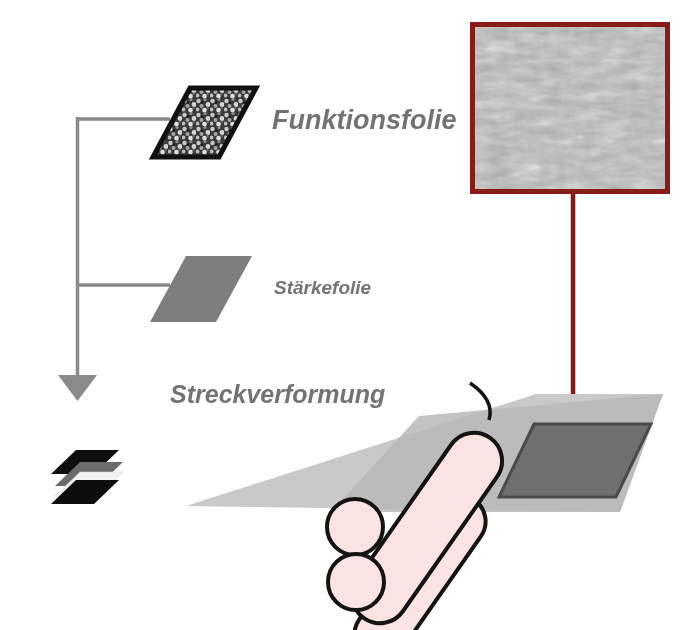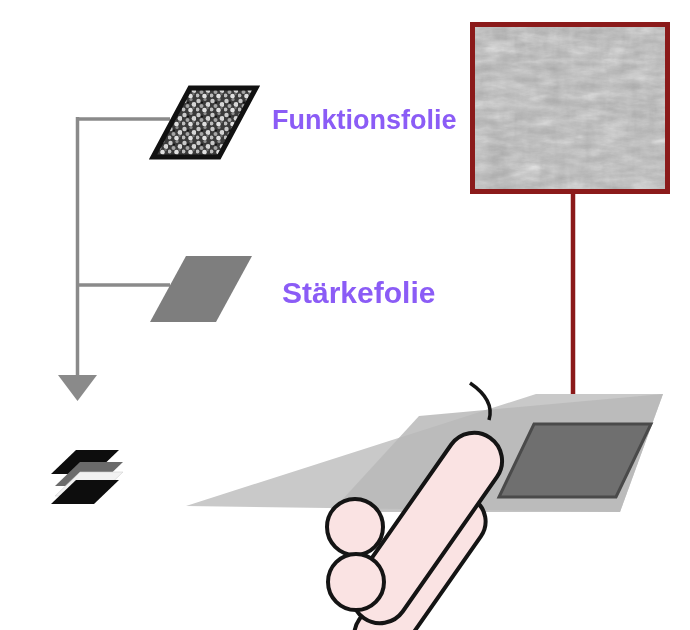--- a/index.html
+++ b/index.html
@@ -20,35 +20,36 @@
   #diagram-svg {
     position: absolute;
     left: 0;
     top: 0;
     width: 690px;
     height: 630px;
     display: block;
   }
   .dlabel {
     position: absolute;
-    color: #8b5cf6;
+    color: #737373;
     font-family: "Liberation Sans", sans-serif;
     white-space: nowrap;
     line-height: 1;
+    font-style: italic;
   }
   #label-funktionsfolie {
     left: 272px;
     top: 107px;
     font-size: 27px;
     font-weight: 600;
   }
   #label-staerkefolie {
-    left: 282px;
+    left: 274px;
     top: 278px;
-    font-size: 30px;
+    font-size: 19px;
     font-weight: 600;
   }
   #label-streckverformung {
     left: 170px;
     top: 382px;
     font-size: 25px;
     font-weight: bold;
   }
   #label-mehrschichtig {
     left: 4px;
@@ -156,15 +157,16 @@
 
       <circle cx="355" cy="527" r="28" fill="#fae3e3" stroke="#141414" stroke-width="4"></circle>
       <circle cx="356" cy="582" r="28" fill="#fae3e3" stroke="#141414" stroke-width="4"></circle>
     </g>
   </svg>
 
   <div class="dlabel" id="label-funktionsfolie">Funktionsfolie</div>
 
   <div class="dlabel" id="label-staerkefolie">Stärkefolie</div>
 
+  <div class="dlabel" id="label-streckverformung">Streckverformung</div>
 
 
 </div>
 
 </body></html>

